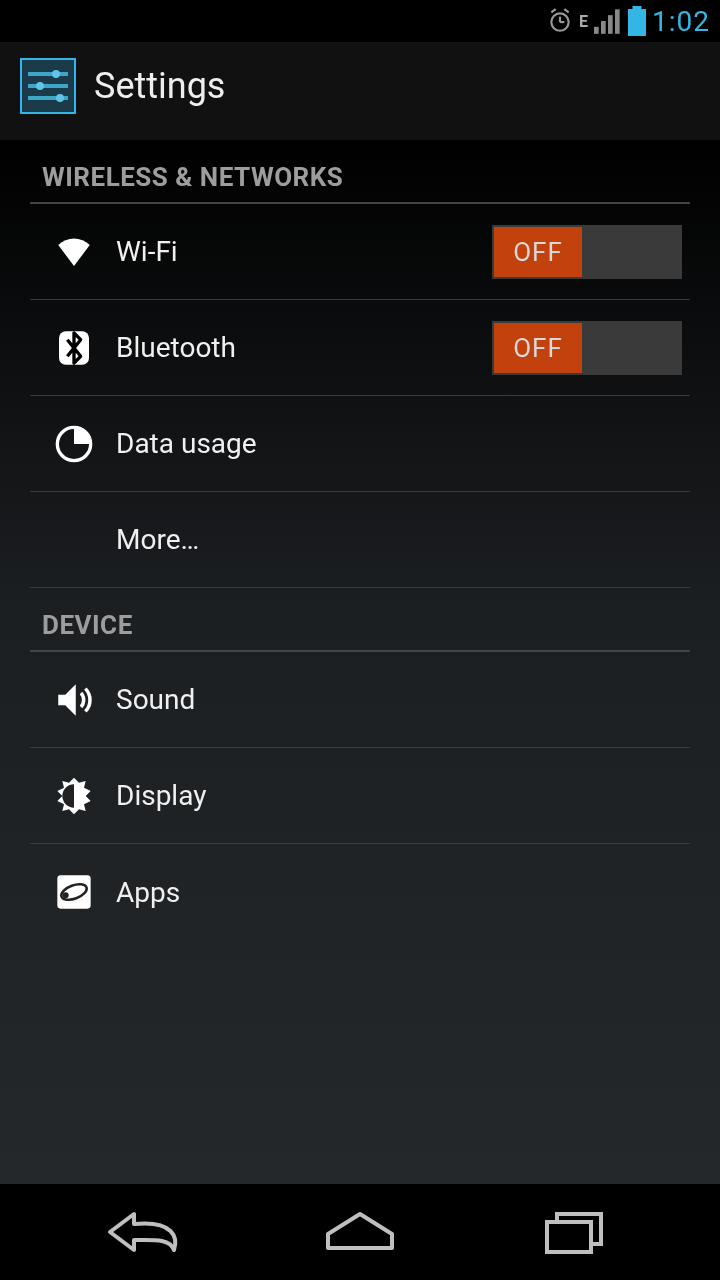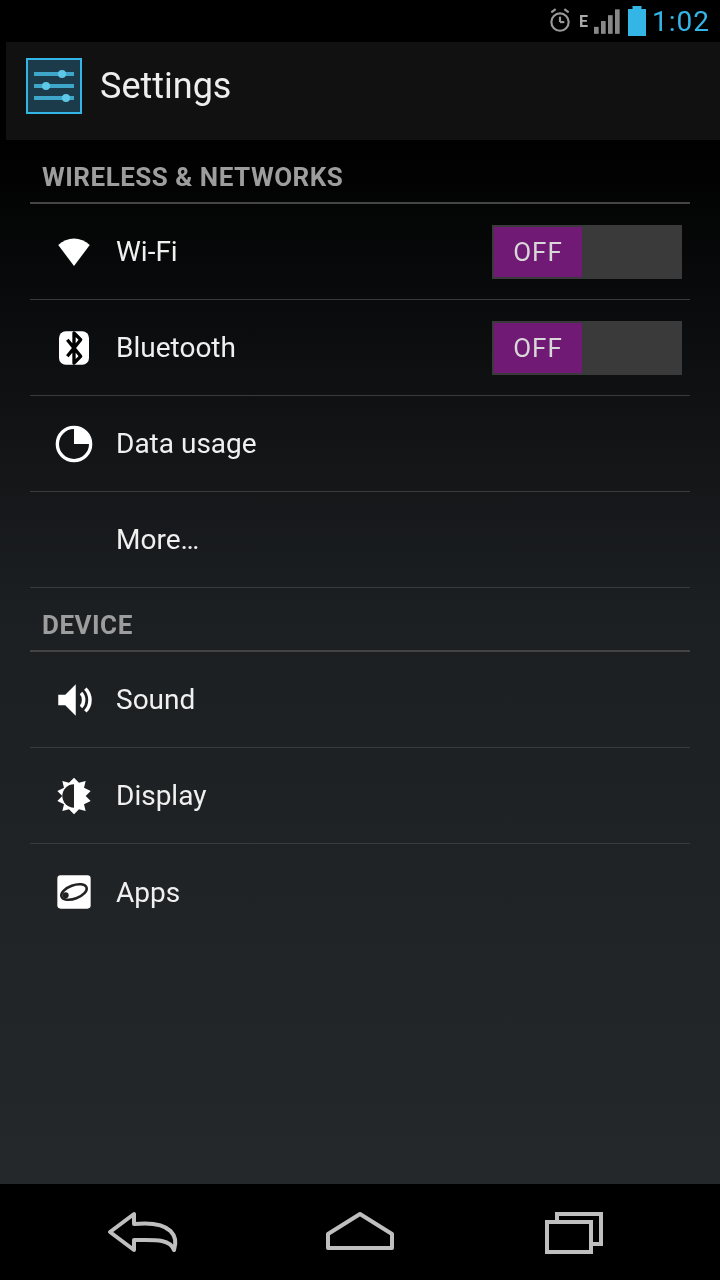--- a/index.html
+++ b/index.html
@@ -29,21 +29,20 @@
   .status-bar svg { display:block; }
 
   
   .header {
     display: flex;
     align-items: center;
     padding: 16px 20px 27px 20px;
     gap: 18px;
     border-bottom: 2px solid #33b5e5;
     background: #111;
-    margin-left: 6px;
   }
   .header .title { font-size: 36px; color: #eee; font-weight: 400; }
   .header .app-icon {
     width: 56px; height: 56px;
   }
 
   
   .main {
     position: absolute;
     top: 140px;
@@ -85,21 +84,21 @@
   
   .toggle {
     width: 190px; height: 54px;
     background: #3a3a3a;
     position: relative;
     display: flex;
     align-items: center;
   }
   .toggle .knob {
     width: 88px; height: 50px;
-    background: #701a75;
+    background: #c2410c;
     display: flex; align-items: center; justify-content: center;
     font-size: 26px; color: #d8d8d8; letter-spacing: 1px;
     margin-left: 2px;
   }
 
   
   .nav-bar {
     position: absolute;
     bottom: 0; left:0; right:0;
     height: 96px;

